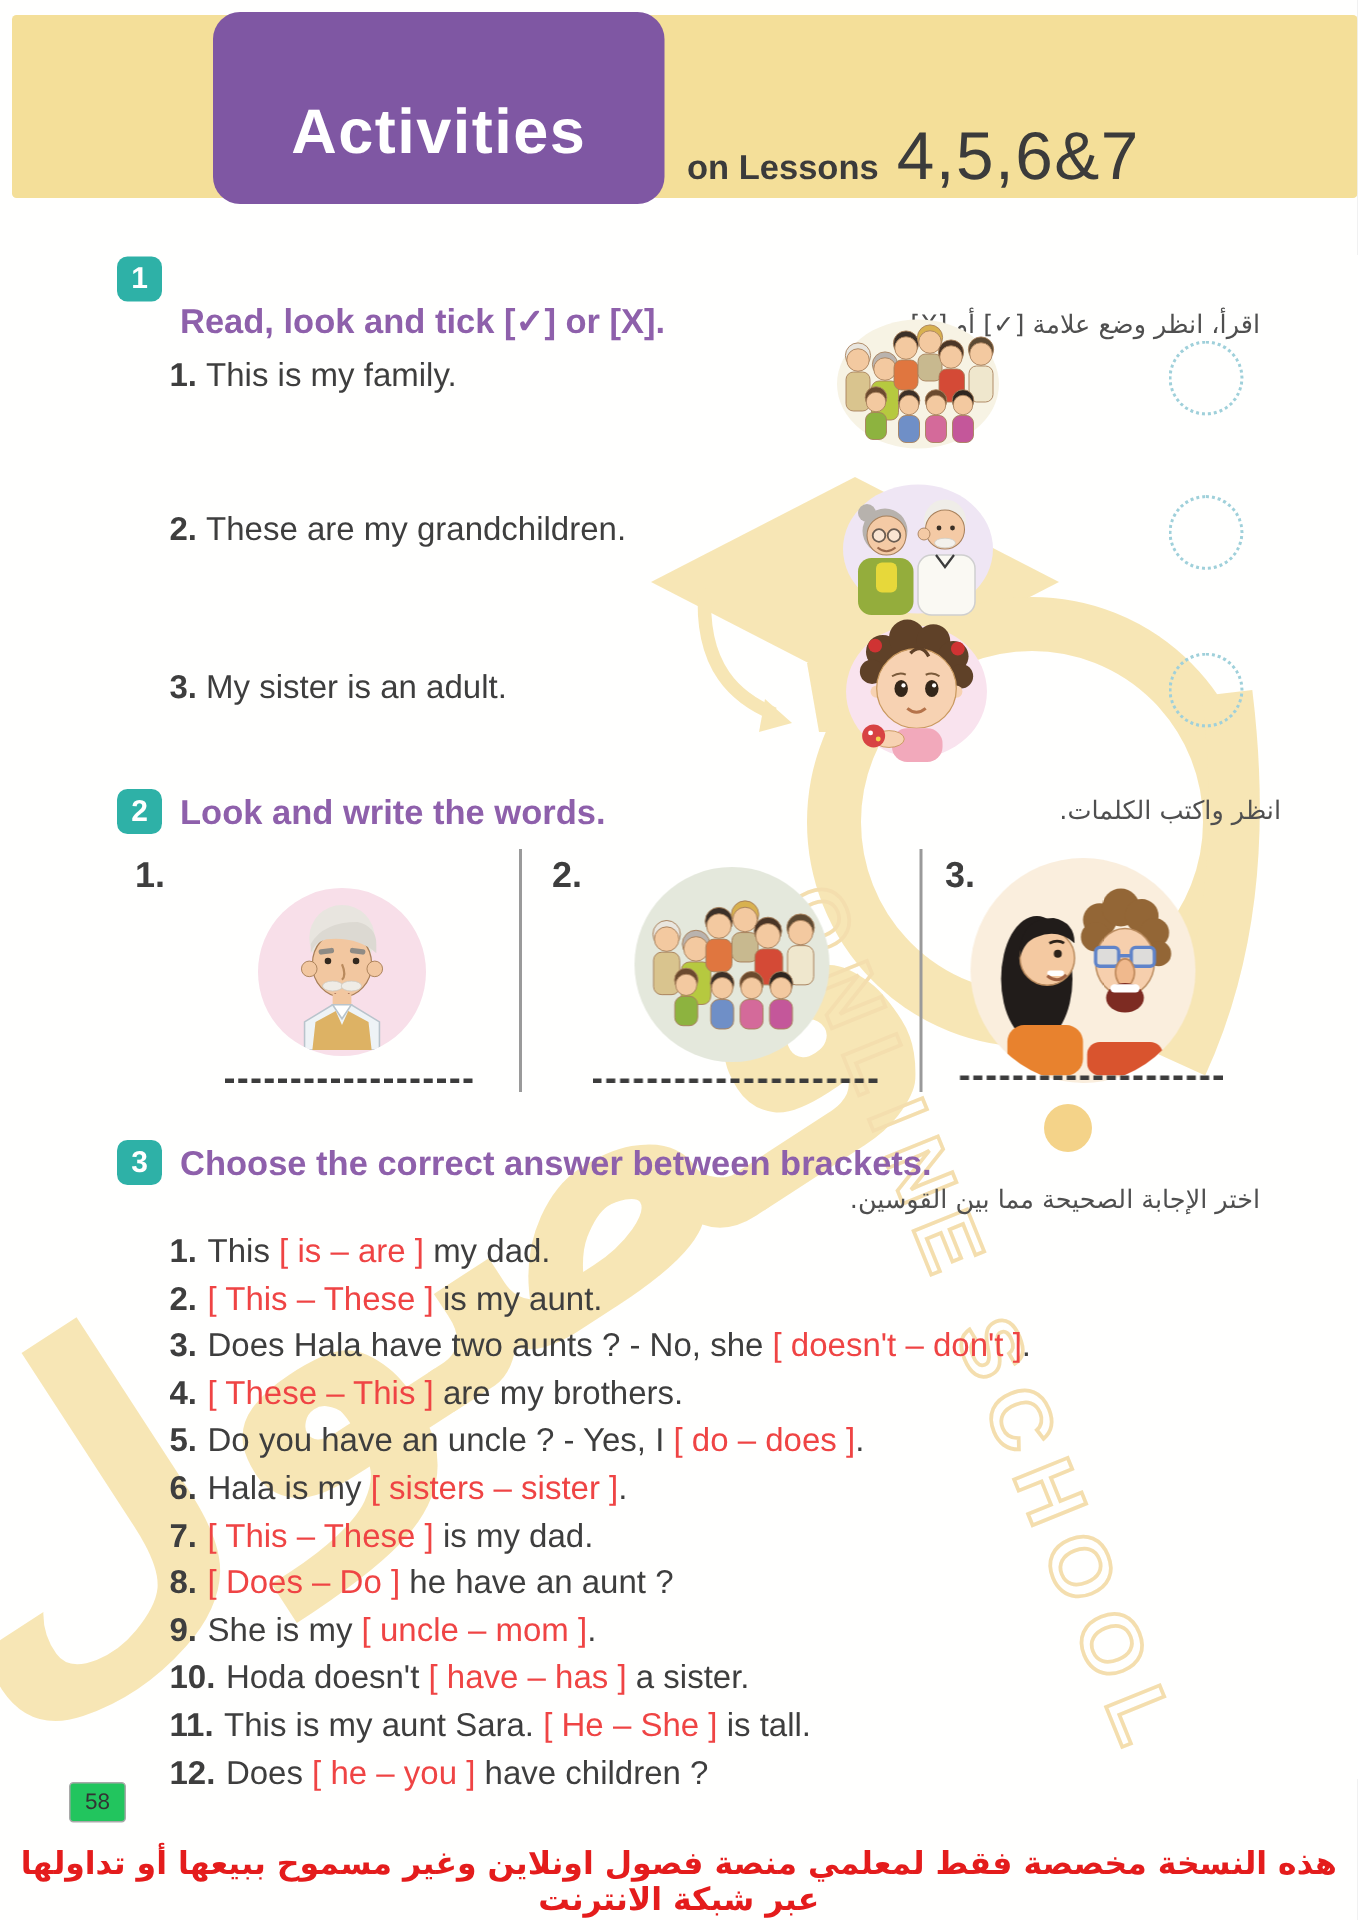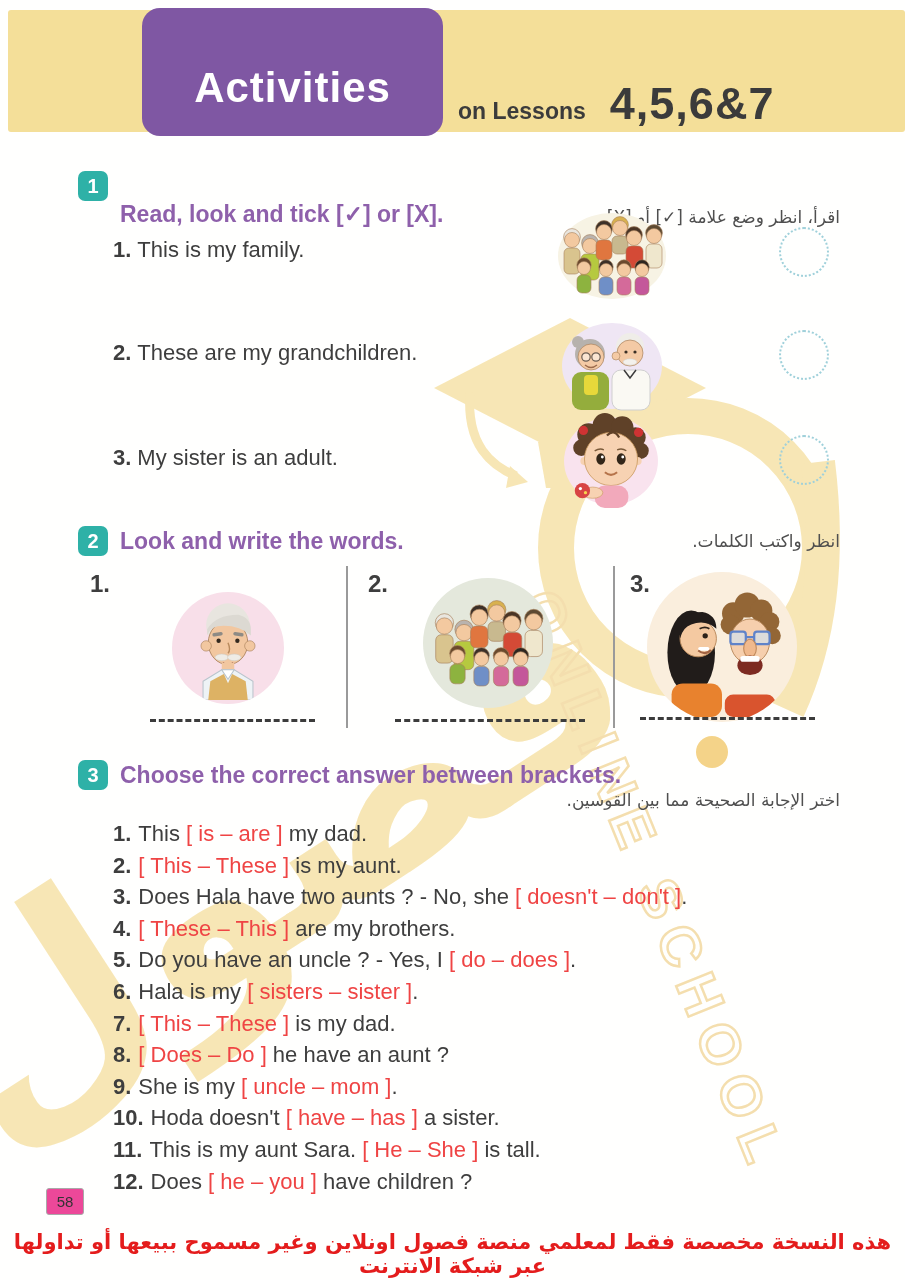--- a/index.html
+++ b/index.html
@@ -7,21 +7,21 @@
         font-family:"Liberation Sans",sans-serif;color:#3e3e3e;}
   .abs{position:absolute;}
   .ar{font-family:"DejaVu Sans",sans-serif;direction:rtl;}
   
   .banner{left:8px;top:10px;right:0;height:122px;background:#f4df99;border-radius:3px;}
   .title-box{left:142px;top:8px;width:301px;height:128px;background:#7f57a3;border-radius:18px;
              display:flex;justify-content:center;align-items:flex-end;padding-bottom:24px;box-sizing:border-box;}
   .title-box span{color:#fff;font-size:42px;font-weight:bold;letter-spacing:1px;}
   .lessons{left:458px;top:78px;display:flex;align-items:baseline;gap:12px;color:#3b3b3b;}
   .lessons .pre{font-size:23px;font-weight:bold;}
-  .lessons .nums{font-size:45px;font-weight:bold;letter-spacing:1px;margin-left:12px;}
+  .lessons .nums{font-size:45px;font-weight:normal;letter-spacing:1px;}
   
   .badge{width:30px;height:30px;border-radius:7px;background:#2eb1a7;color:#fff;font-size:20px;
          font-weight:bold;display:flex;align-items:center;justify-content:center;}
   .act-title{font-size:23px;font-weight:bold;color:#8e60ab;white-space:nowrap;}
   .act-title-ar{font-size:17px;color:#4f4f4f;white-space:nowrap;}
   
   .a1text{font-size:22px;white-space:nowrap;}
   .a1text b{margin-right:6px;}
   .tickcircle{width:46px;height:46px;border:2px dotted #9fd0da;border-radius:50%;}
   .a1img{overflow:visible;}
@@ -30,21 +30,21 @@
   .photocircle{border-radius:50%;overflow:hidden;display:flex;align-items:center;justify-content:center;}
   .writeline{border-top:3px dashed #3c3c3c;height:0;}
   .vdivider{width:2px;background:#9a9a9a;}
   
   #a3list{left:113px;top:818px;}
   .a3row{font-size:22px;line-height:31.6px;white-space:nowrap;}
   .a3row .num{font-weight:bold;margin-right:7px;}
   .hl{color:#ef4444;}
   
   .pagenum{left:46px;top:1188px;width:36px;height:25px;border:1.5px solid #a9a9a9;border-radius:3px;
-           background:#ec4899;display:flex;align-items:center;justify-content:center;font-size:15px;color:#333;}
+           background:#22c55e;display:flex;align-items:center;justify-content:center;font-size:15px;color:#333;}
   .redfooter{left:0;right:0;top:1230px;text-align:center;color:#e41c1c;font-weight:bold;font-size:21px;}
   .content{position:relative;z-index:1;}
   #wm{position:absolute;left:0;top:0;z-index:0;pointer-events:none;}
 </style>
 </head>
 <body>
 
 <div id="page">
 
   <svg id="wm" width="905" height="1280" viewBox="0 0 905 1280">
@@ -179,21 +179,21 @@
           <circle cx="22" cy="77" r="1.6" fill="#fff"></circle>
         <circle cx="27" cy="81" r="1.6" fill="#f6d34d"></circle>
       </svg>
     </div>
     <div class="abs tickcircle" style="left:779px;top:435px;"></div>
 
     <div class="abs badge" style="left:78px;top:526px;">
       <span>2</span>
     </div>
     <div class="abs act-title" style="left:120px;top:528px;">Look and write the words.</div>
-    <div class="abs act-title-ar ar" style="right:65px;top:531px;">انظر واكتب الكلمات.</div>
+    <div class="abs act-title-ar ar" style="right:51px;top:531px;">انظر واكتب الكلمات.</div>
 
     <div class="abs colnum" style="left:90px;top:570px;">1.</div>
     <div class="abs colnum" style="left:368px;top:570px;">2.</div>
     <div class="abs colnum" style="left:630px;top:570px;">3.</div>
 
     <div class="abs vdivider" style="left:346px;top:566px;height:162px;"></div>
     <div class="abs vdivider" style="left:613px;top:566px;height:162px;"></div>
 
     <div class="abs photocircle" style="left:172px;top:592px;width:112px;height:112px;background:#f8dfe9;">
       <svg width="104" height="104" viewBox="0 0 100 100">

